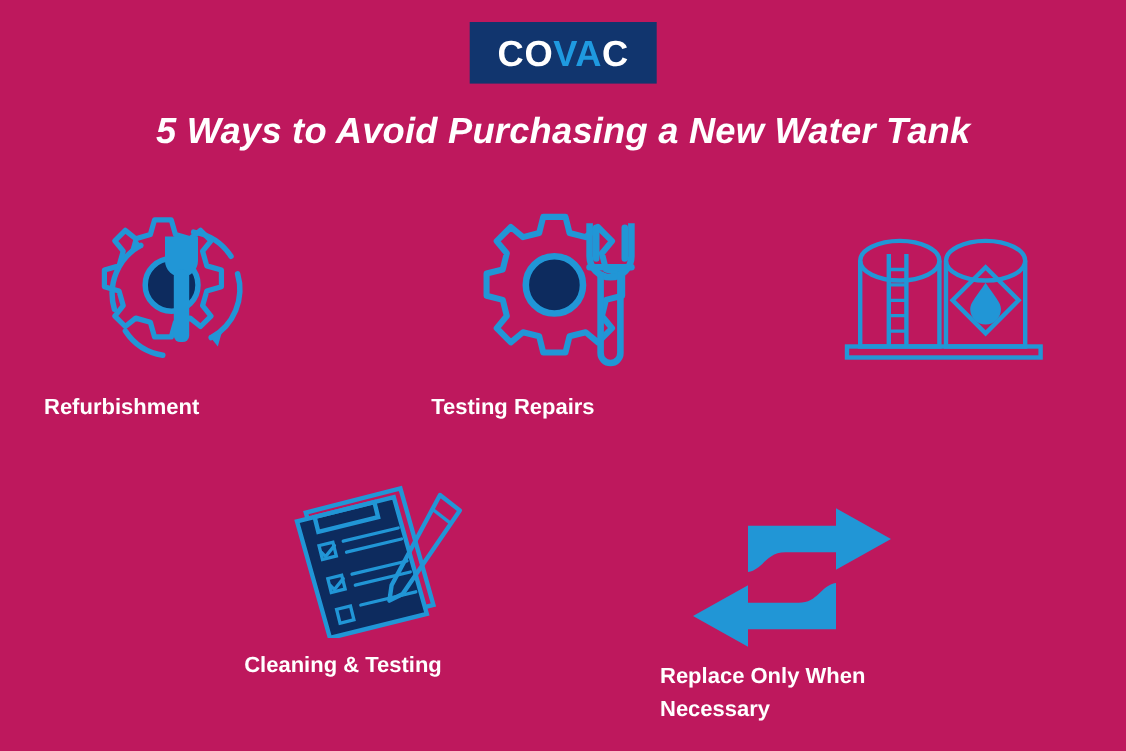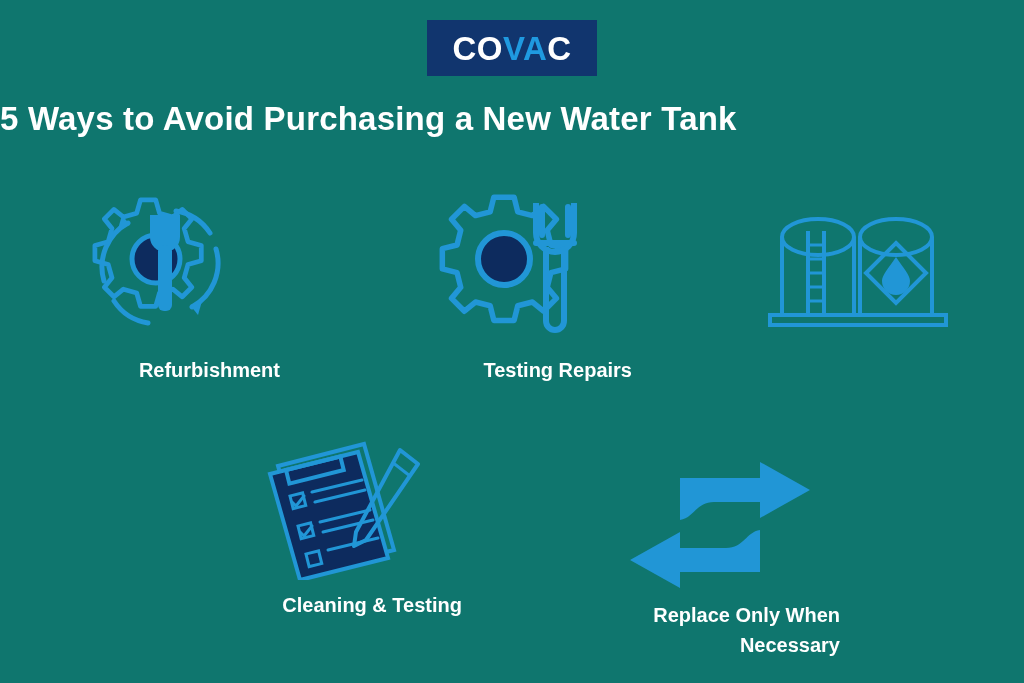--- a/index.html
+++ b/index.html
@@ -11,21 +11,21 @@
     width: 1024px;
     height: 683px;
     overflow: hidden;
     font-family: "Liberation Sans", sans-serif;
     color: #ffffff;
     position: relative;
   }
   .infographic {
     position: absolute;
     inset: 0;
-    background: #0f766e;
+    background: #be185d;
   }
 
   
   .logo-box {
     position: absolute;
     left: 427px;
     top: 20px;
     width: 170px;
     height: 56px;
     background: #11356e;
@@ -43,30 +43,32 @@
   .logo-text .co { color: #ffffff; }
   .logo-text .va { color: #1f9ae0; }
   .logo-text .c2 { color: #ffffff; }
 
   
   .title {
     position: absolute;
     left: 0;
     right: 0;
     top: 100px;
+    text-align: center;
     font-size: 33px;
     font-weight: bold;
     color: #ffffff;
     letter-spacing: 0.2px;
+    font-style: italic;
   }
 
   
   .item {
     position: absolute;
-    text-align: right;
+    text-align: left;
   }
   .item .icon {
     display: flex;
     align-items: flex-end;
     justify-content: center;
   }
   .item .caption {
     font-size: 20px;
     font-weight: bold;
     color: #ffffff;

